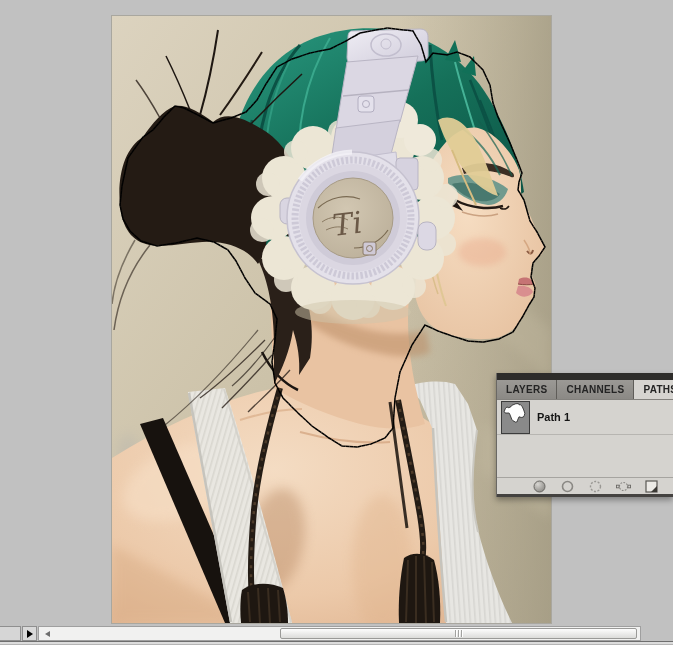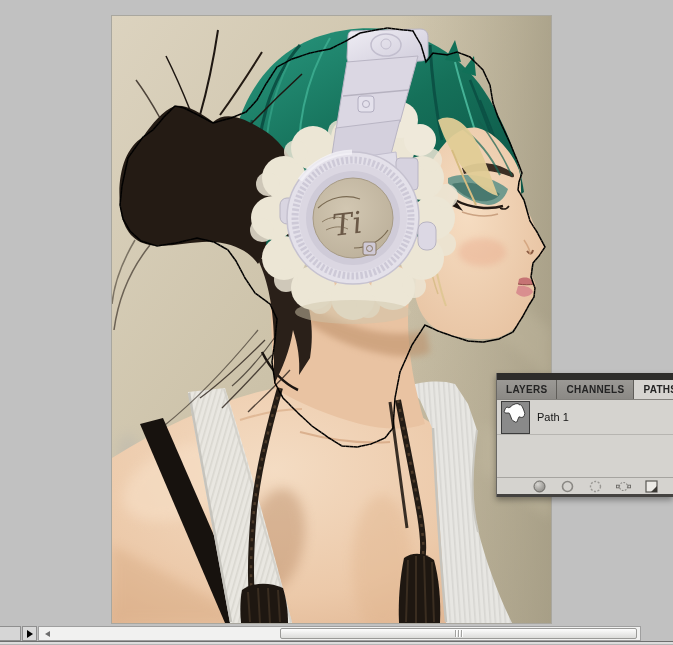--- a/index.html
+++ b/index.html
@@ -36,21 +36,21 @@
   .tab.active{background:#d6d4d0;}
   .panel-content{flex:1;display:flex;flex-direction:column;min-height:0;}
   .path-row{
     height:35px;flex:0 0 auto;display:flex;align-items:center;
     border-bottom:1px solid #b7b5b1;padding-left:4px;box-sizing:border-box;
   }
   .path-thumb{
     width:27px;height:31px;background:#8a8a8a;border:1px solid #3c3c3c;
     flex:0 0 auto;
   }
-  .path-label{margin-left:7px;font-size:11px;color:#151515;}
+  .path-label{margin-left:7px;font-size:11px;color:#151515;font-weight:bold;}
   .panel-spacer{flex:1;}
   .panel-buttons{
     height:20px;flex:0 0 auto;border-top:1px solid #a6a4a0;
     display:flex;align-items:center;justify-content:flex-end;
     gap:13px;padding-right:14px;border-bottom:3px solid #444240;
     box-sizing:border-box;
   }
   .pbtn{width:15px;height:15px;display:flex;align-items:center;justify-content:center;}
 
   

